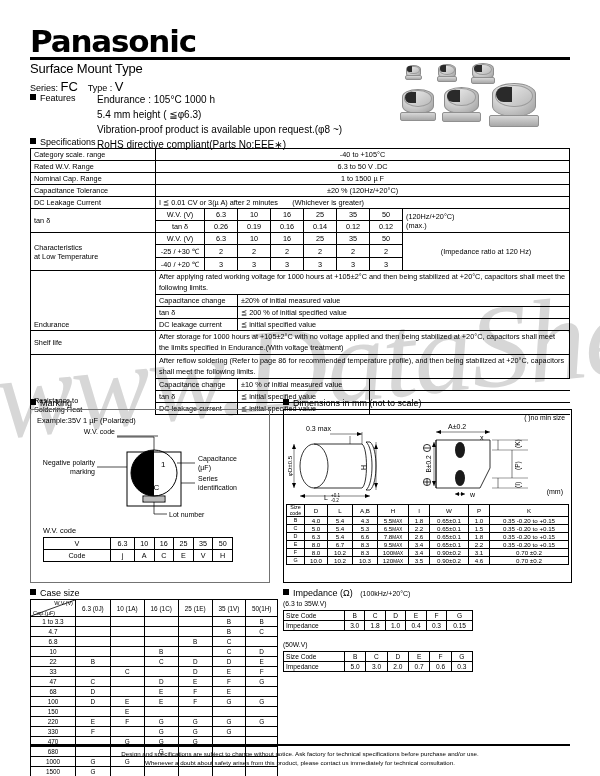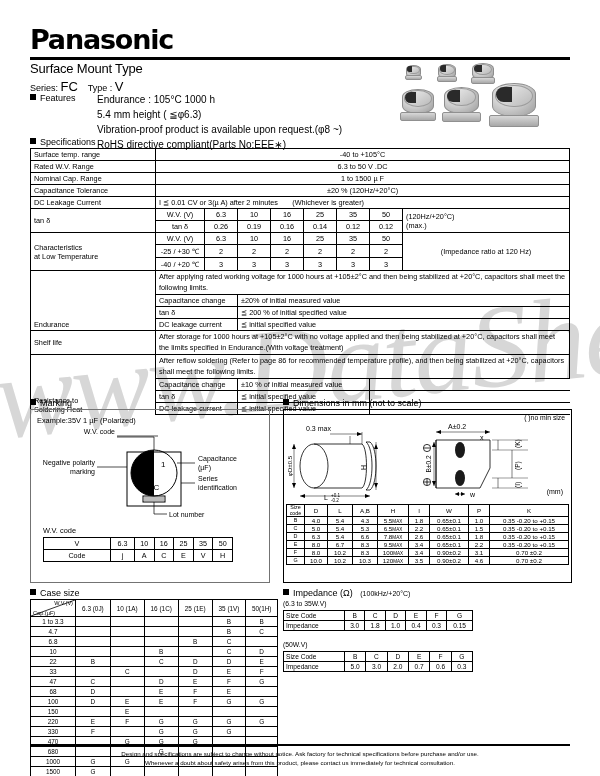--- a/index.html
+++ b/index.html
@@ -9,21 +9,21 @@
   
   .watermark{position:absolute;left:0;top:300px;width:600px;height:250px;
     font-family:"Liberation Serif",serif;font-size:118px;font-style:italic;
     color:#d7d7d7;letter-spacing:-2px;white-space:nowrap;z-index:0;
     transform:rotate(-6deg);pointer-events:none;user-select:none;}
 
   .layer{position:relative;z-index:2;}
 
   
   .hdr{position:absolute;left:30px;top:26px;width:540px;}
-  .brand{font-family:"DejaVu Sans",sans-serif;font-weight:bold;font-size:27px;
+  .brand{font-family:"DejaVu Sans",sans-serif;font-weight:bold;font-size:31px;
     letter-spacing:-1.2px;line-height:1;display:inline-block;}
   .hdr-right{position:absolute;right:0;bottom:3px;font-size:13.5px;letter-spacing:-.2px;}
   .rule{position:absolute;left:30px;top:57px;width:540px;height:3px;background:#000;}
 
   .smt{position:absolute;left:30px;top:61px;font-size:13px;letter-spacing:-.2px;}
   .series-line{position:absolute;left:30px;top:79px;font-size:9px;}
   .series-line .big{font-size:13px;}
   .sq{display:inline-block;width:6px;height:6px;background:#000;margin-right:4px;vertical-align:1px;}
   .feat-label{position:absolute;left:30px;top:93px;font-size:9px;}
   .feat-list{position:absolute;left:97px;top:92px;font-size:10px;line-height:1.5;}
@@ -173,21 +173,21 @@
       </div>
     </div>
 
     <div class="sec" style="position:absolute;left:30px;top:137px;">
       <span class="sq"></span><span>Specifications</span>
     </div>
 
     <table class="spec">
       <tbody>
           <tr>
-        <td class="lbl">Surface temp. range</td>
+        <td class="lbl">Category scale. range</td>
         <td class="ctr" colspan="8">-40  to  +105°C</td>
       </tr>
       <tr>
         <td class="lbl">Rated W.V. Range</td>
         <td class="ctr" colspan="8">6.3   to  50 V .DC</td>
       </tr>
       <tr>
         <td class="lbl">Nominal Cap. Range</td>
         <td class="ctr" colspan="8">1    to  1500 µ F</td>
       </tr>

